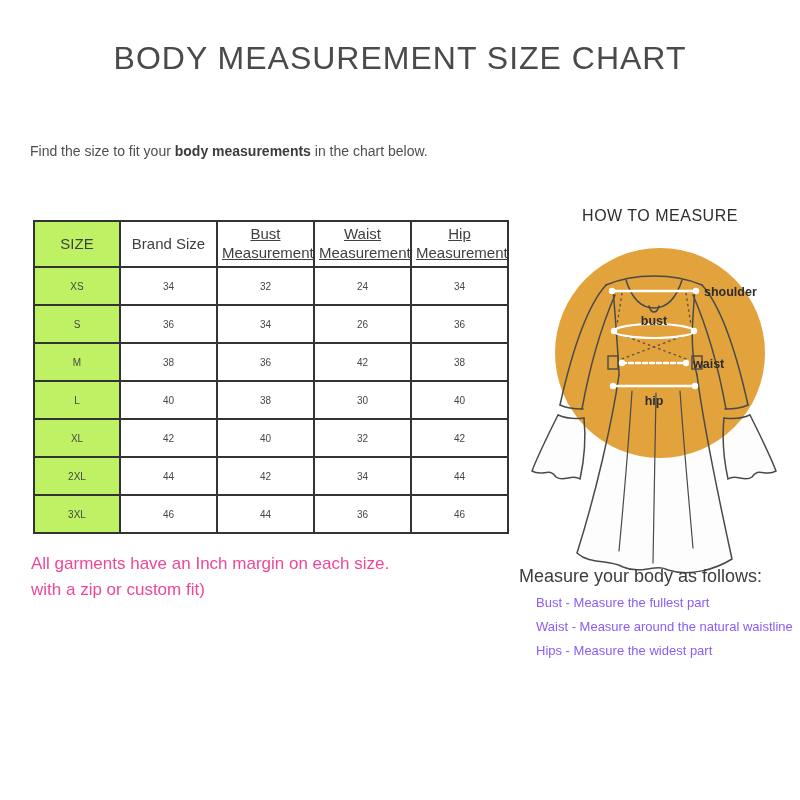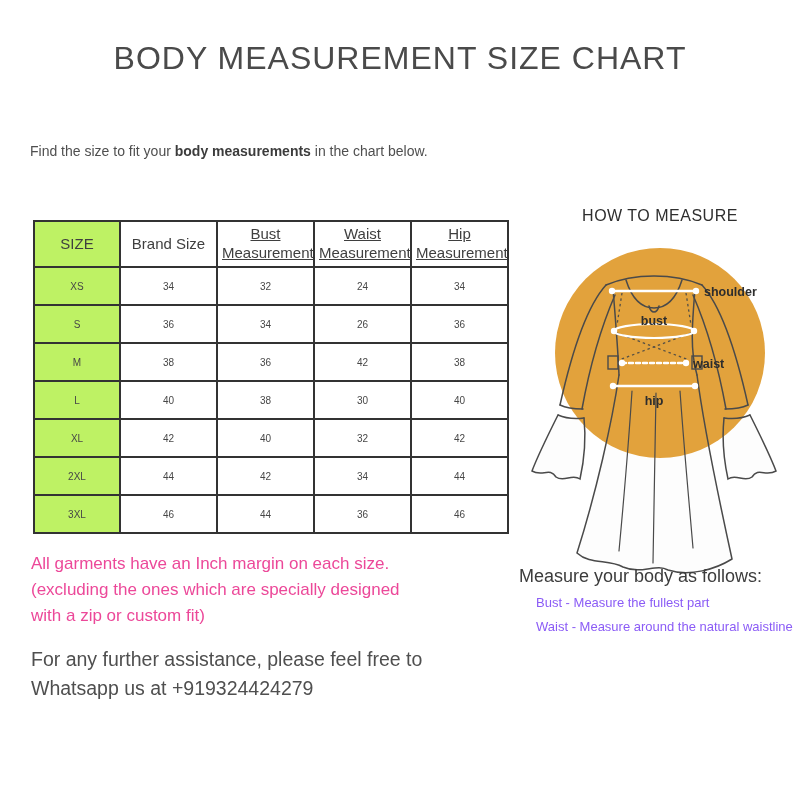--- a/index.html
+++ b/index.html
@@ -214,31 +214,27 @@
     <g font-family="Liberation Sans, sans-serif" font-size="12.5" font-weight="bold" fill="#2d2d2d">
       <text x="184" y="63">shoulder</text>
       <text x="134" y="92" text-anchor="middle">bust</text>
       <text x="173" y="135">waist</text>
       <text x="134" y="172" text-anchor="middle">hip</text>
     </g>
   </svg>
 
   <div class="note-margin">
     <div>All garments have an Inch margin on each size.</div>
-    <div>(excluding the ones which are specially designed</div>
     <div>with a zip or custom fit)</div>
   </div>
 
-  <div class="note-assist">
-    <div>For any further assistance, please feel free to</div>
-    <div>Whatsapp us at +919324424279</div>
-  </div>
 
   <div class="mi-title">Measure your body as follows:</div>
   <div class="mi-list">
     <div class="mi-item">Bust - Measure the fullest part</div>
 
     <div class="mi-item">Waist - Measure around the natural waistline</div>
 
+    <div class="mi-item">Hips - Measure the widest part</div>
   </div>
 
 
 </div>
 
 </body></html>

